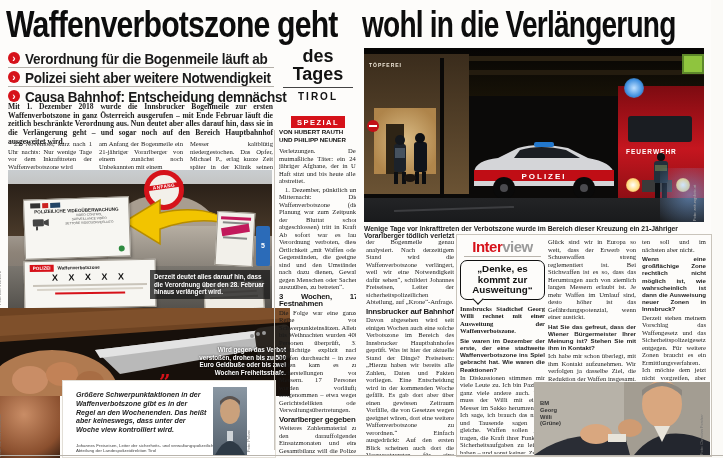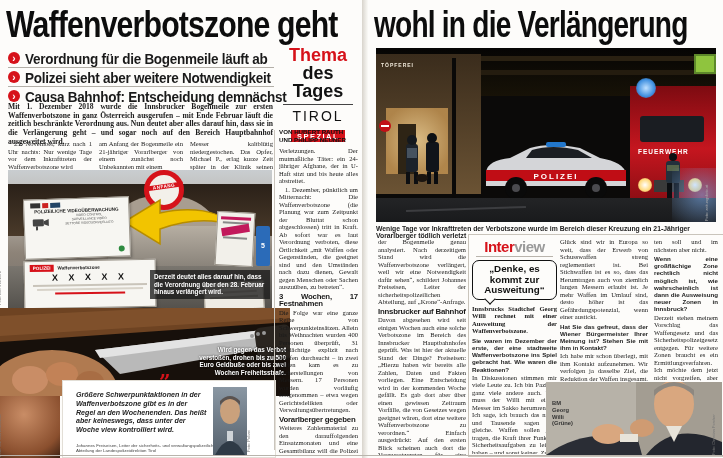--- a/index.html
+++ b/index.html
@@ -17,23 +17,23 @@
   .bullet{width:12px;height:12px;border-radius:50%;background:#d6121a;color:#fff;
           font-family:"Liberation Sans",sans-serif;font-weight:bold;font-size:10px;
           display:flex;align-items:center;justify-content:center;margin-right:5px;flex:0 0 12px;}
   .subtext{font-family:"Liberation Sans",sans-serif;font-weight:bold;font-size:15px;
            letter-spacing:-0.3px;white-space:nowrap;transform:scaleX(0.9);transform-origin:left center;}
   
   .thema{text-align:center;font-family:"Liberation Sans",sans-serif;}
   .thema .t1{color:#d6121a;font-weight:bold;font-size:18px;line-height:17px;}
   .thema .t2{color:#111;font-weight:bold;font-size:18px;line-height:18px;}
   .thema .rule{height:1px;background:#444;margin:4px 6px 3px 6px;}
-  .thema .region{font-weight:normal;font-size:14px;letter-spacing:2px;color:#111;}
+  .thema .region{font-weight:bold;font-size:10px;letter-spacing:2px;color:#111;}
   .badge{display:inline-block;background:#d6121a;color:#fff;font-weight:bold;font-size:7.5px;
-         letter-spacing:1.5px;padding:1.5px 6px;margin-top:6px;}
+         letter-spacing:1.5px;padding:1.5px 6px;margin-top:14px;}
   
   .intro{font-weight:bold;font-size:7.6px;line-height:8.7px;text-align:justify;}
   .bodytxt{font-size:6.6px;line-height:7.5px;text-align:justify;}
   .bodytxt p{margin:0 0 1px 0;text-indent:6px;}
   .bodytxt p.noindent{text-indent:0;}
   .colhead{font-family:"Liberation Sans",sans-serif;font-weight:bold;font-size:7.8px;
            letter-spacing:-0.2px;margin:2px 0 1px 0;}
   .byline{font-family:"Liberation Sans",sans-serif;font-weight:bold;font-size:6.2px;
           line-height:7.5px;color:#111;margin-bottom:4px;}
   .q{font-family:"Liberation Sans",sans-serif;font-weight:bold;font-size:6.2px;line-height:7.2px;
@@ -93,21 +93,20 @@
         <span class="bullet">›</span>
         <span class="subtext">Polizei sieht aber weitere Notwendigkeit</span>
       </div>
       <div class="subrow last">
         <span class="bullet">›</span>
         <span class="subtext">Causa Bahnhof: Entscheidung demnächst</span>
       </div>
     </div>
 
     <div class="abs thema" style="left:277px;top:47px;width:82px;">
-      <div class="t1">Thema</div>
       <div class="t2">des Tages</div>
       <div class="rule"></div>
       <div class="region">TIROL</div>
       <div><span class="badge">SPEZIAL</span></div>
     </div>
 
     <div class="abs intro" style="left:8px;top:103px;width:265px;">Mit 1. Dezember 2018 wurde die Innsbrucker Bogenmeile zur ersten Waffenverbotszone in ganz Österreich ausgerufen – mit Ende Februar läuft die zeitlich beschränkte Verordnung aus. Nun deutet aber alles darauf hin, dass sie in die Verlängerung geht – und sogar noch auf den Bereich Hauptbahnhof ausgeweitet wird.</div>
 
     <div class="abs bodytxt" style="left:8px;top:140px;width:84px;">
         <p class="noindent" style="text-indent:6px;">25. November, kurz nach 1 Uhr nachts: Nur wenige Tage vor dem Inkrafttreten der Waffenverbotszone wird</p>
@@ -231,21 +230,21 @@
         <div class="colhead">3 Wochen, 17 Festnahmen</div>
         <p class="noindent">Die Folge war eine ganze Reihe von Schwerpunkteinsätzen. Allein bis Weihnachten wurden 400 Personen überprüft, 31 Verdächtige explizit nach Waffen durchsucht – in zwei Fällen kam es zu Sicherstellungen von Messern. 17 Personen wurden vorläufig festgenommen – etwa wegen Gerichtsdelikten oder Verwaltungsübertretungen.</p>
         <div class="colhead">Vorarlberger gegeben</div>
         <p class="noindent">Weiteres Zahlenmaterial zu den darauffolgenden Einsatzmonaten und eine Gesamtbilanz will die Polizei erst Ende Februar bekannt geben. Alles deutet aber darauf hin, dass mit Ablauf der Frist am 28. Februar nicht das Ende der Fahnenstange erreicht ist. „Momentan werden die Einsatzzahlen und die Gesamtsituation in</p>
       </div>
     </div>
   </div>
 
   <div class="abs" style="left:362px;top:0;width:6px;height:458px;background:linear-gradient(90deg,#d8d4cc,#fbfaf7);"></div>
 
-  <div class="abs" style="left:368px;top:0;width:355px;height:458px;background:#fdfcfa;">
+  <div class="abs" style="left:356px;top:0;width:355px;height:458px;background:#fdfcfa;">
 
     <div class="abs mainhead scaleR" style="left:6px;top:4px;">wohl in die Verlängerung</div>
 
     <div class="abs photo" style="left:8px;top:48px;width:340px;height:174px;background:#0b0a09;">
 
       <div class="abs" style="left:0;top:0;width:340px;height:48px;background:linear-gradient(#060504,#171207);"></div>
       <div class="abs" style="left:60px;top:8px;width:280px;height:5px;background:#2a2112;"></div>
       <div class="abs" style="left:100px;top:22px;width:240px;height:5px;background:#241c0f;"></div>
 
       <div class="abs" style="left:0;top:6px;width:105px;height:140px;background:linear-gradient(#3a2c1c,#6b5334);"></div>

